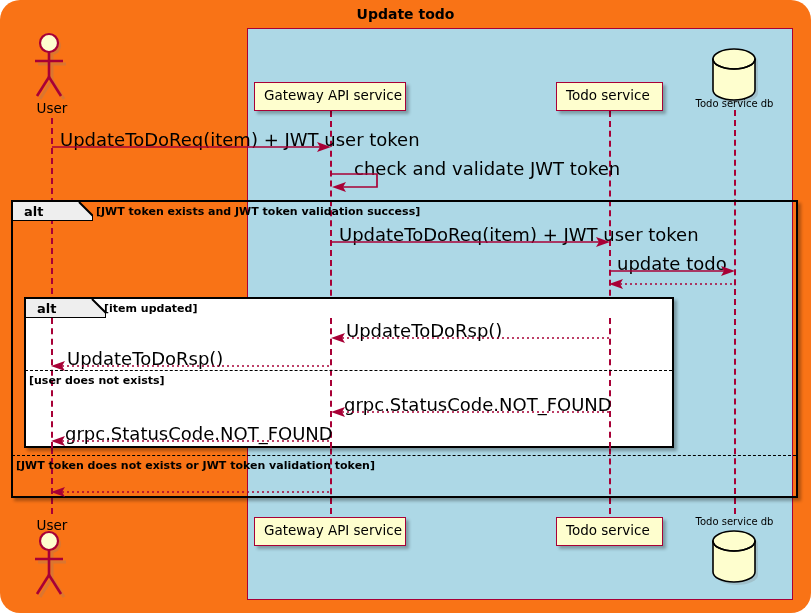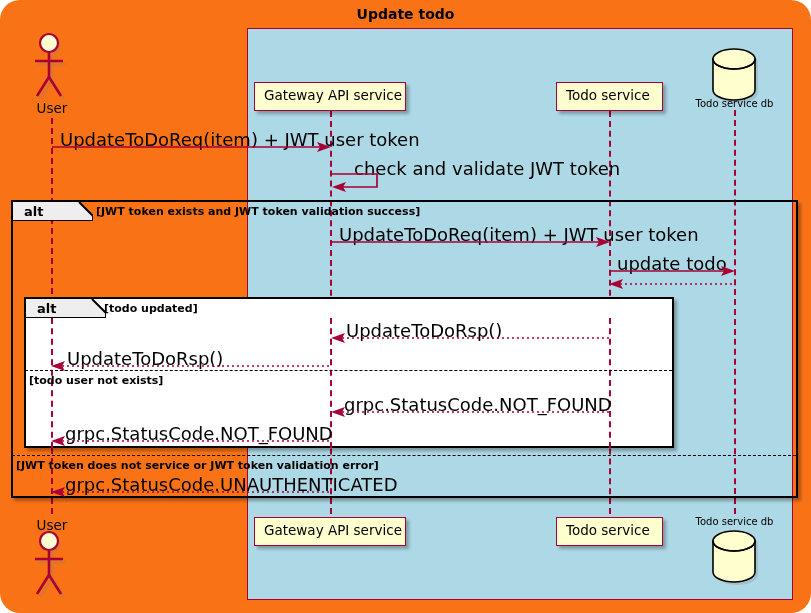--- a/index.html
+++ b/index.html
@@ -222,21 +222,21 @@
   </div>
 
   <div class="abs frame frame-inner-bg" style="left:24px; top:297px; width:650px; height:151px;"></div>
   <div class="abs frame-tab-wrap" style="left:26px; top:299px; width:80px; height:19px;">
     <svg width="80" height="19" viewBox="0 0 80 19">
       <path d="M0,0 L66,0 L80,14 L80,19 L0,19 Z" fill="#EEEEEE" stroke="none"></path>
       <polyline points="66,0 80,14 80,19 0,19" fill="none" stroke="#000000" stroke-width="2"></polyline>
     </svg>
   </div>
   <div class="abs frame-cond" style="left:37px; top:301px; font-size:13px;">alt</div>
-  <div class="abs frame-cond" style="left:104px; top:302px;">[todo updated]</div>
+  <div class="abs frame-cond" style="left:104px; top:302px;">[item updated]</div>
 
   <div class="abs lifeline" style="left:51px; top:318px; height:130px;"></div>
   <div class="abs lifeline" style="left:330px; top:318px; height:130px;"></div>
   <div class="abs lifeline" style="left:609px; top:318px; height:130px;"></div>
 
   <div class="abs msg-label" style="left:346px; top:322px;">UpdateToDoRsp()</div>
   <div class="abs" style="left:331px; top:330px; width:279px; height:14px;">
     <svg class="arrow-svg" width="279" height="14" viewBox="0 0 279 14">
       <line x1="11" y1="7" x2="278" y2="7" stroke="#A80036" stroke-width="1.7" stroke-dasharray="2,3"></line>
       <polygon points="0,7 14,2 11,7 14,12" fill="#A80036"></polygon>
@@ -245,42 +245,41 @@
 
   <div class="abs msg-label" style="left:67px; top:350px;">UpdateToDoRsp()</div>
   <div class="abs" style="left:51px; top:358px; width:280px; height:14px;">
     <svg class="arrow-svg" width="280" height="14" viewBox="0 0 280 14">
       <line x1="11" y1="7" x2="279" y2="7" stroke="#A80036" stroke-width="1.7" stroke-dasharray="2,3"></line>
       <polygon points="0,7 14,2 11,7 14,12" fill="#A80036"></polygon>
     </svg>
   </div>
 
   <div class="abs frame-divider" style="left:25px; top:370px; width:647px;"></div>
-  <div class="abs frame-cond" style="left:29px; top:374px;">[todo user not exists]</div>
+  <div class="abs frame-cond" style="left:29px; top:374px;">[user does not exists]</div>
 
   <div class="abs msg-label" style="left:344px; top:396px;">grpc.StatusCode.NOT_FOUND</div>
   <div class="abs" style="left:331px; top:404px; width:279px; height:14px;">
     <svg class="arrow-svg" width="279" height="14" viewBox="0 0 279 14">
       <line x1="11" y1="7" x2="278" y2="7" stroke="#A80036" stroke-width="1.7" stroke-dasharray="2,3"></line>
       <polygon points="0,7 14,2 11,7 14,12" fill="#A80036"></polygon>
     </svg>
   </div>
 
   <div class="abs msg-label" style="left:65px; top:425px;">grpc.StatusCode.NOT_FOUND</div>
   <div class="abs" style="left:51px; top:433px; width:280px; height:14px;">
     <svg class="arrow-svg" width="280" height="14" viewBox="0 0 280 14">
       <line x1="11" y1="7" x2="279" y2="7" stroke="#A80036" stroke-width="1.7" stroke-dasharray="2,3"></line>
       <polygon points="0,7 14,2 11,7 14,12" fill="#A80036"></polygon>
     </svg>
   </div>
 
   <div class="abs frame-divider" style="left:12px; top:455px; width:784px;"></div>
-  <div class="abs frame-cond" style="left:16px; top:459px;">[JWT token does not service or JWT token validation error]</div>
-
-  <div class="abs msg-label" style="left:65px; top:476px;">grpc.StatusCode.UNAUTHENTICATED</div>
+  <div class="abs frame-cond" style="left:16px; top:459px;">[JWT token does not exists or JWT token validation token]</div>
+
   <div class="abs" style="left:51px; top:484px; width:280px; height:14px;">
     <svg class="arrow-svg" width="280" height="14" viewBox="0 0 280 14">
       <line x1="11" y1="7" x2="279" y2="7" stroke="#A80036" stroke-width="1.7" stroke-dasharray="2,3"></line>
       <polygon points="0,7 14,2 11,7 14,12" fill="#A80036"></polygon>
     </svg>
   </div>
 
   <div class="abs actor-label" style="left:21px; top:517px; width:62px;">User</div>
   <div class="abs" style="left:28px; top:530px; width:48px; height:70px;">
     <svg class="actor-svg" width="48" height="70" viewBox="0 0 48 70">

